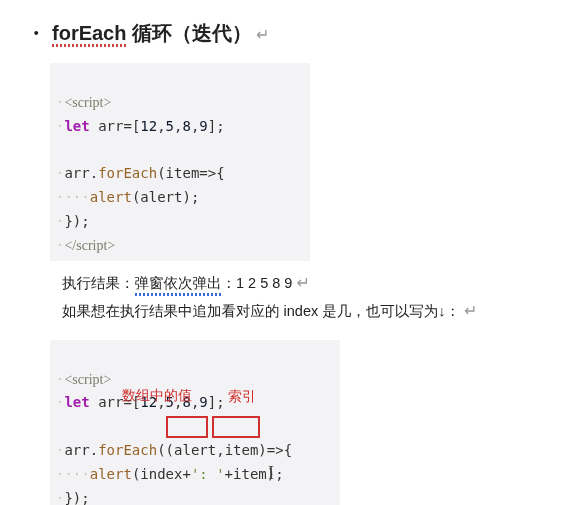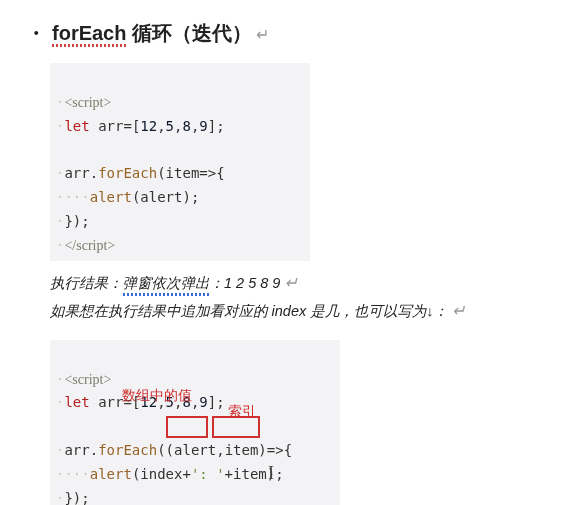--- a/index.html
+++ b/index.html
@@ -37,30 +37,29 @@
       color: #333;
       margin: 16px 0 8px 40px;
       padding: 4px 6px;
       width: 260px;
       white-space: pre;
       position: relative;
     }
     .code-block.wide { width: 290px; }
     .tag { color: #7c7c6a; font-family: Liberation Serif, serif; }
     .ws { color: #c9c9c2; }
-    .kw { color: #b91c1c; }
+    .kw { color: #a21caf; font-weight: bold; }
     .num { color: #0f172a; }
     .fn { color: #976428; }
     .str { color: #6a8f3b; }
     .body-text {
       font-size: 14.5px;
       color: #222;
-      margin-left: 40px;
+      margin-left: 52px;
       line-height: 1.7;
-      font-style: italic;
     }
     .squiggle-result {
       display: inline-block;
       position: relative;
     }
     .squiggle-result::after {
       content: '';
       position: absolute;
       left: 0; right: 0; bottom: 0;
       height: 3px;
@@ -109,17 +108,17 @@
 
 <div class="code-block wide">
 <span class="ws">·</span><span class="tag">&lt;script&gt;</span>
 <span class="ws">·</span><span class="kw">let</span><span> arr=[</span><span class="num">12</span><span>,</span><span class="num">5</span><span>,</span><span class="num">8</span><span>,</span><span class="num">9</span><span>];</span>
 <span></span>
 <span class="ws">·</span><span>arr.</span><span class="fn">forEach</span><span>((</span><span>alert</span><span>,</span><span>item</span><span>)=&gt;{</span>
 <span class="ws">····</span><span class="fn">alert</span><span>(index+</span><span class="str">': '</span><span>+item);</span>
 <span class="ws">·</span><span>});</span>
 
 <div class="annot" style="top:44px; left:72px;">数组中的值</div>
-<div class="annot" style="top:60px; left:178px;">索引</div>
+<div class="annot" style="top:45px; left:178px;">索引</div>
 <div class="redbox" style="top:76px; left:116px; width:42px; height:22px;"></div>
 <div class="redbox" style="top:76px; left:162px; width:48px; height:22px;"></div>
 <div class="cursor-mark" style="top:118px; left:218px;">I</div>
 </div>
 
 </body></html>

